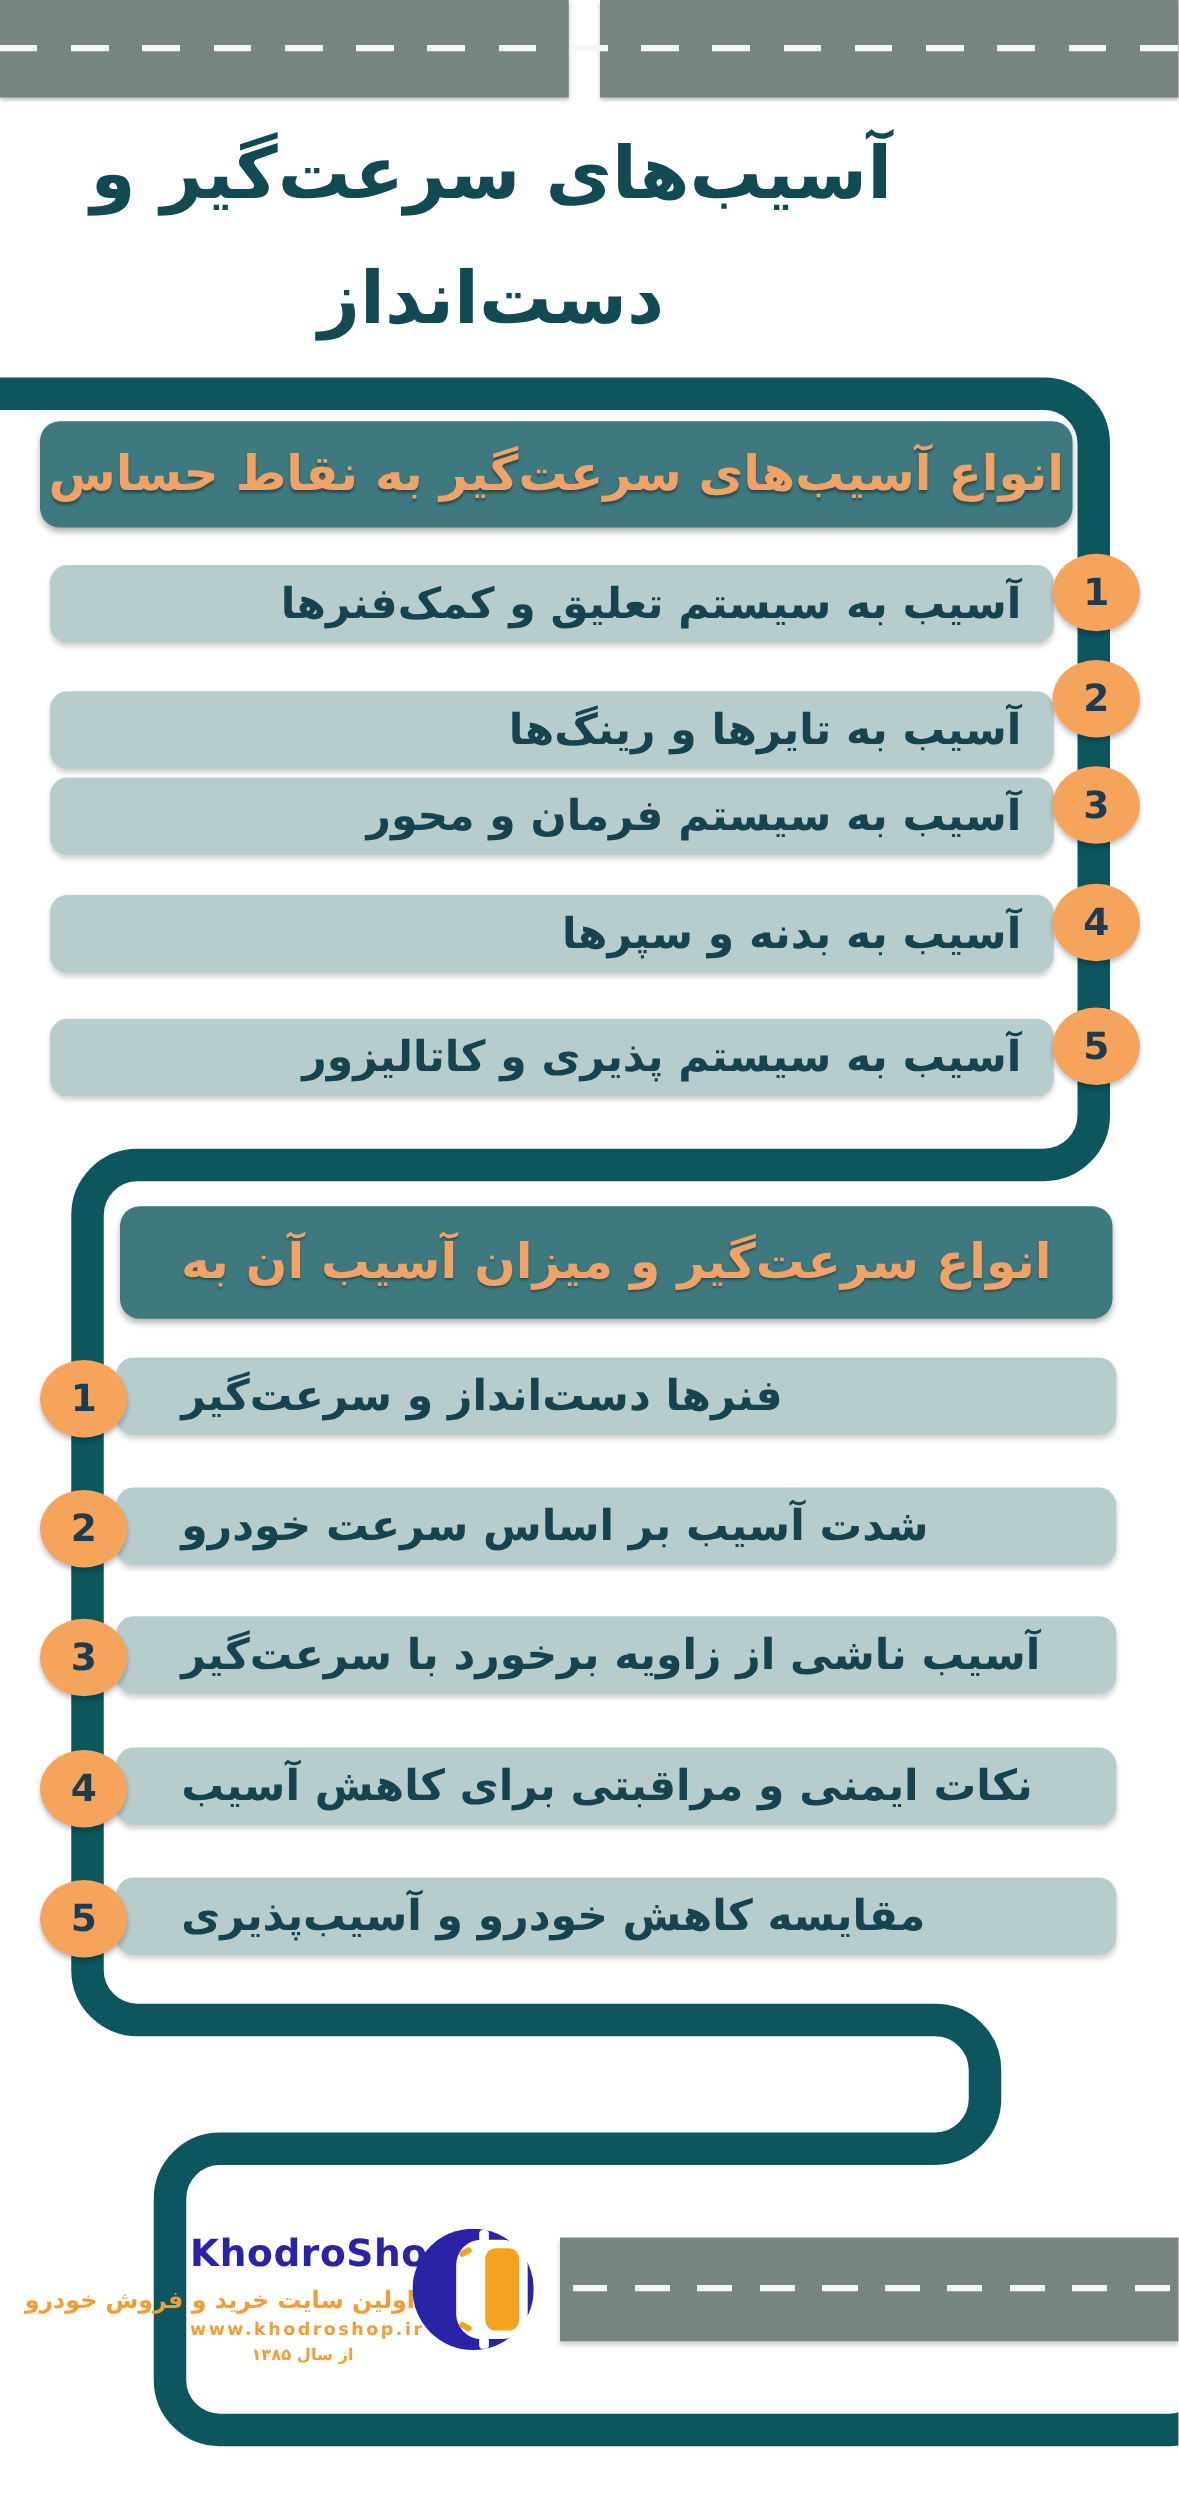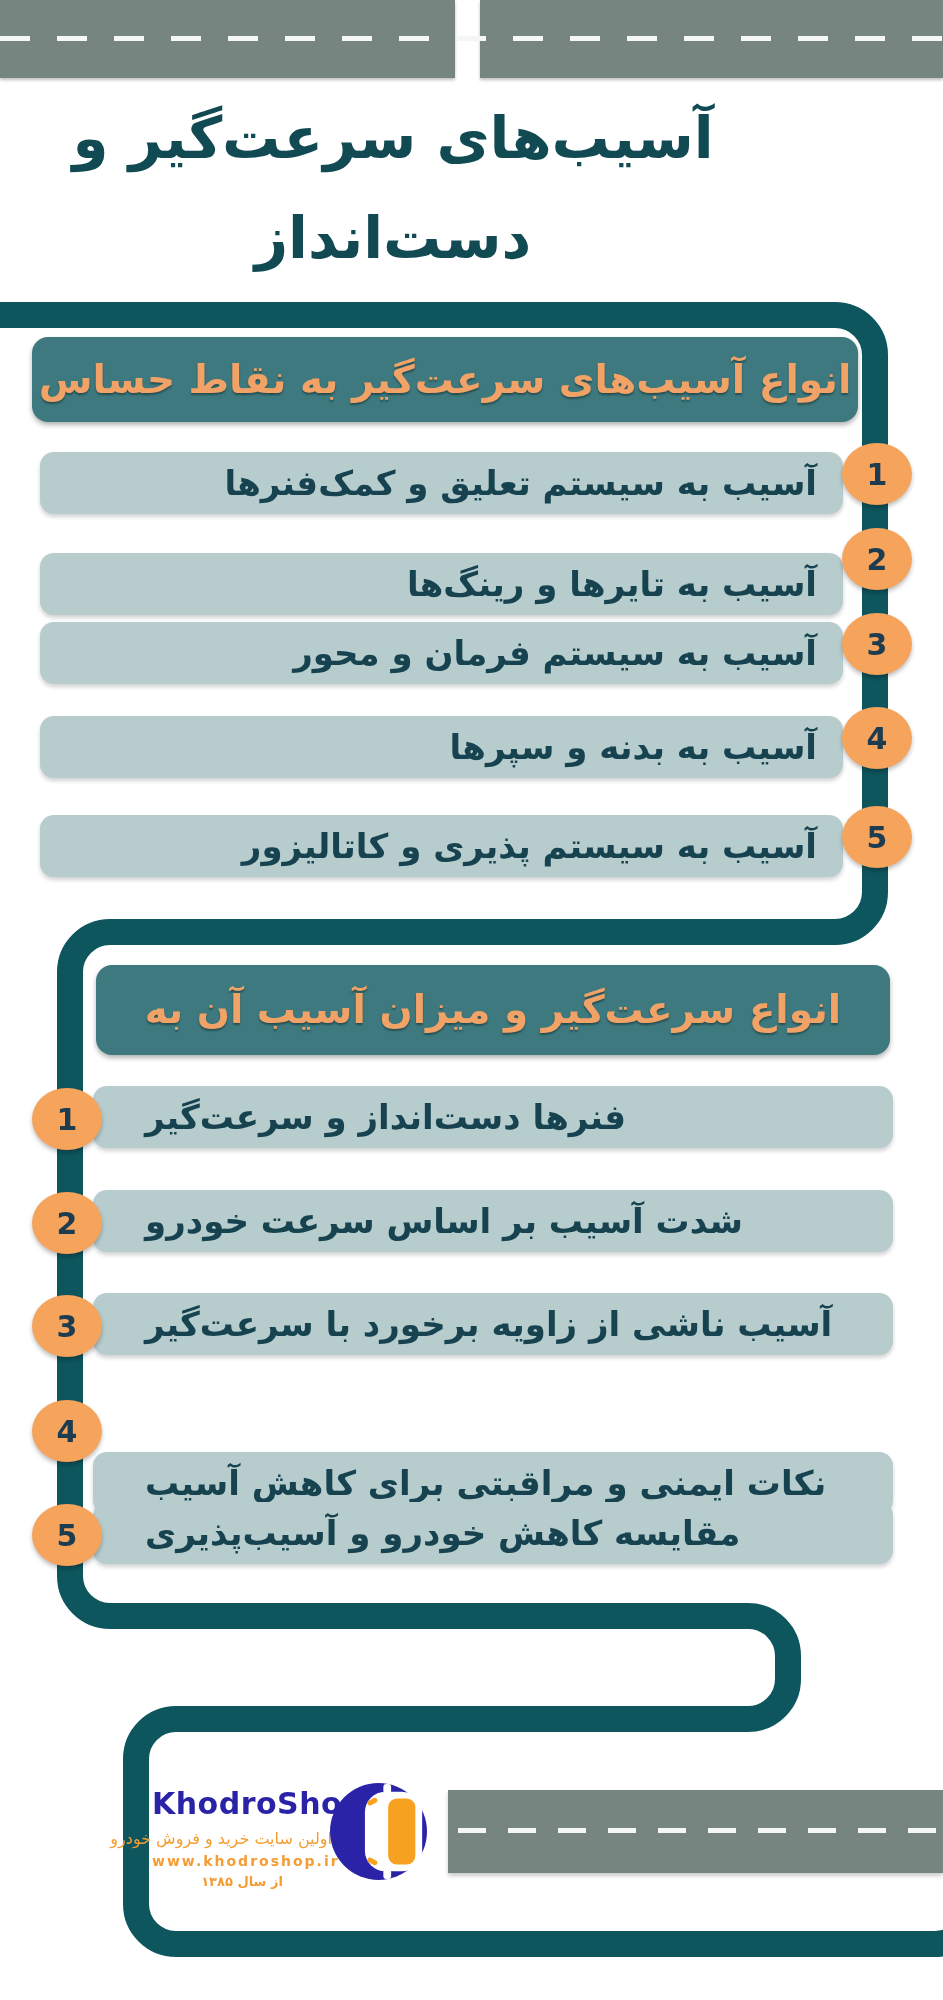--- a/index.html
+++ b/index.html
@@ -46,21 +46,21 @@
   .badge.right{left:842px;}
   .badge.left{left:32px;}
 
   
   .footer-road{position:absolute;left:448px;top:1790px;width:495px;height:83px;
      background:#76857f;z-index:2;box-shadow:0 3px 4px rgba(0,0,0,.2);}
   .dash-foot{left:10px;top:38px;width:480px;position:absolute;height:5px;
      background:repeating-linear-gradient(90deg,#f5f7f5 0 28px,rgba(255,255,255,0) 28px 50px);}
   .logo-block{position:absolute;left:152px;top:1786px;width:180px;z-index:2;text-align:center;}
   .brand{font-size:30px;font-weight:bold;color:#2a23a8;letter-spacing:.5px;}
-  .tagline{margin-top:8px;font-size:16px;font-weight:normal;color:#f59d33;direction:rtl;white-space:nowrap;}
+  .tagline{margin-top:8px;font-size:19px;font-weight:bold;color:#f59d33;direction:rtl;white-space:nowrap;}
   .website{margin-top:5px;font-size:14px;font-weight:bold;color:#f59d33;letter-spacing:2px;white-space:nowrap;}
   .since{margin-top:5px;font-size:13px;font-weight:bold;color:#f59d33;direction:rtl;}
   .logo-circle{position:absolute;left:330px;top:1783px;z-index:2;}
 </style>
 </head>
 <body>
 
 <div class="page">
 
   <div class="road-block left"></div>
@@ -105,21 +105,21 @@
 
   <div class="row s2" style="top:1086px">
       <span class="rt">فنرها دست‌انداز و سرعت‌گیر</span>
     </div>
   <div class="row s2" style="top:1190px">
       <span class="rt">شدت آسیب بر اساس سرعت خودرو</span>
     </div>
   <div class="row s2" style="top:1293px">
       <span class="rt">آسیب ناشی از زاویه برخورد با سرعت‌گیر</span>
     </div>
-  <div class="row s2" style="top:1452px">
+  <div class="row s2" style="top:1398px">
       <span class="rt">نکات ایمنی و مراقبتی برای کاهش آسیب</span>
     </div>
   <div class="row s2" style="top:1502px">
       <span class="rt">مقایسه کاهش خودرو و آسیب‌پذیری</span>
     </div>
 
   <div class="badge left" style="top:1088px">1</div>
   <div class="badge left" style="top:1192px">2</div>
   <div class="badge left" style="top:1295px">3</div>
   <div class="badge left" style="top:1400px">4</div>

